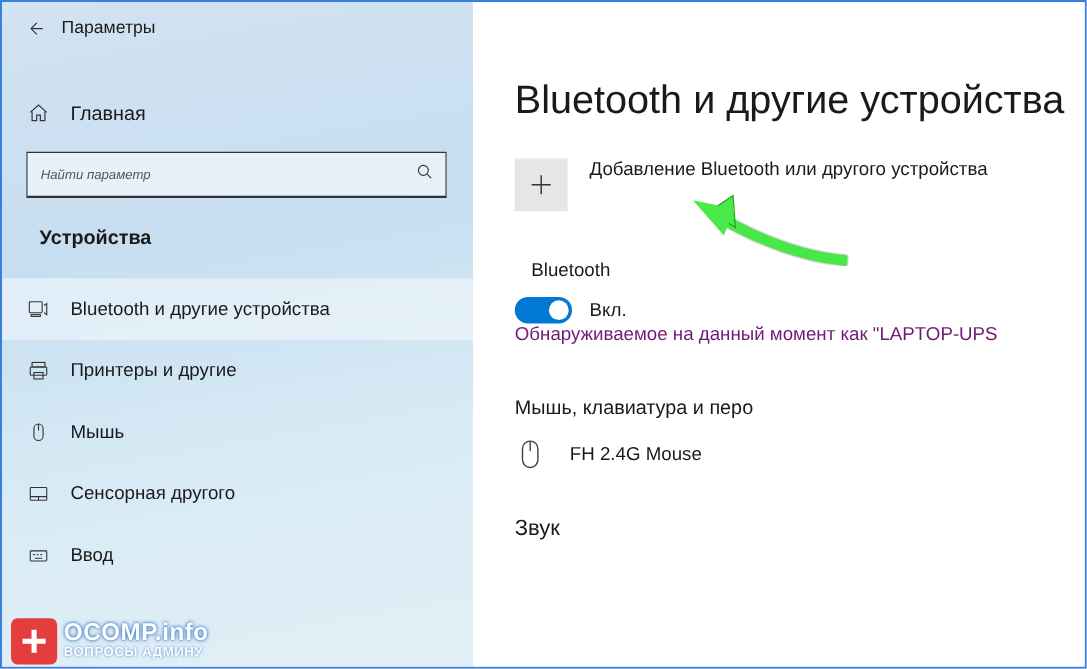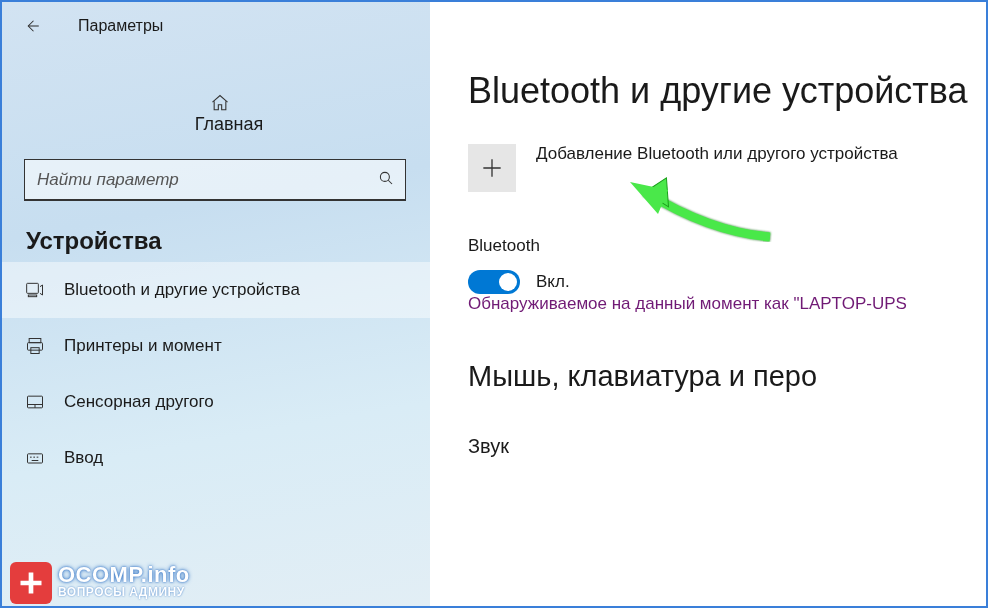--- a/index.html
+++ b/index.html
@@ -3,57 +3,57 @@
 <meta charset="utf-8">
 <style>
   * { box-sizing: border-box; margin: 0; padding: 0; font-family: "Segoe UI", Tahoma, sans-serif; }
   body { width: 988px; height: 608px; overflow: hidden; background: #fff; position: relative; }
   .window { display: flex; width: 100%; height: 100%; border: 2px solid #3a7fd9; }
 
   
   .sidebar { width: 428px; height: 100%; background: linear-gradient(170deg, #d2e3f2 0%, #c7def0 35%, #d9ecf6 70%, #e2eef5 100%); position: relative; }
   .titlebar { display: flex; align-items: center; height: 48px; padding: 0 14px; }
   .back-btn { width: 32px; height: 32px; display: flex; align-items: center; justify-content: center; font-size: 20px; color: #313131; cursor: pointer; }
-  .app-title { font-size: 16px; color: #1a1a1a; margin-left: 30px; }
-
-  .home-row { display: flex; align-items: center; padding: 14px 14px 14px 22px; margin-top: 28px; cursor: pointer; flex-direction: column; }
+  .app-title { font-size: 16px; color: #1a1a1a; margin-left: 8px; }
+
+  .home-row { display: flex; align-items: center; padding: 14px 14px 14px 22px; margin-top: 28px; cursor: pointer; }
   .home-icon { width: 22px; height: 22px; display: flex; align-items: center; justify-content: center; color: #333; }
   .home-label { margin-left: 18px; font-size: 18px; color: #1a1a1a; }
 
   .search-wrap { padding: 0 24px 0 22px; margin-top: 10px; }
   .search-box { display: flex; align-items: center; border: 1px solid #333; border-bottom: 2px solid #333; background: rgba(255,255,255,0.55); height: 42px; padding: 0 10px 0 12px; }
-  .search-box input { flex: 1; border: none; outline: none; background: transparent; font-size: 17px; color: #333; }
+  .search-box input { flex: 1; border: none; outline: none; background: transparent; font-size: 12px; color: #333; }
   .search-box input::placeholder { color: #555; font-style: italic; }
   .search-icon { color: #333; }
 
-  .section-title { font-size: 24px; font-weight: 600; color: #1a1a1a; padding: 0 24px; margin-top: 26px; margin-bottom: 7px; }
+  .section-title { font-size: 18px; font-weight: 600; color: #1a1a1a; padding: 0 34px; margin-top: 26px; margin-bottom: 26px; }
 
   .nav-item { display: flex; align-items: center; height: 56px; padding: 0 22px; cursor: pointer; }
   .nav-item.active { background: rgba(255,255,255,0.45); }
   .nav-icon { width: 22px; height: 22px; display: flex; align-items: center; justify-content: center; color: #333; flex-shrink: 0; }
   .nav-label { margin-left: 18px; font-size: 17px; color: #1a1a1a; }
 
   
   .main { flex: 1; background: #fff; padding: 0 0 0 38px; position: relative; overflow: hidden; }
   .page-title { font-size: 36px; font-weight: 400; color: #1a1a1a; margin-top: 68px; letter-spacing: 0px; }
 
   .add-row { display: flex; margin-top: 32px; cursor: pointer; }
   .add-tile { width: 48px; height: 48px; background: #e6e6e6; display: flex; align-items: center; justify-content: center; }
   .add-label { margin-left: 20px; font-size: 17px; color: #1a1a1a; }
 
-  .sub-heading { font-size: 17px; color: #1a1a1a; margin-top: 44px; }
+  .sub-heading { font-size: 17px; color: #1a1a1a; margin-top: 44px; margin-left: 15px; }
 
   .toggle-row { display: flex; align-items: center; margin-top: 14px; }
   .toggle { width: 52px; height: 24px; border-radius: 12px; background: #0078d4; position: relative; cursor: pointer; }
   .toggle-knob { position: absolute; right: 3px; top: 3px; width: 18px; height: 18px; border-radius: 50%; background: #fff; }
   .toggle-label { margin-left: 16px; font-size: 17px; color: #1a1a1a; text-align: right; }
 
   .discover-text { font-size: 17px; color: #701a75; white-space: nowrap; }
 
-  .section-heading { font-size: 29px; font-weight: 400; color: #1a1a1a; margin-top: 46px; }
+  .section-heading { font-size: 18px; font-weight: 400; color: #1a1a1a; margin-top: 46px; }
 
   .device-row { display: flex; align-items: center; margin-top: 18px; }
   .device-icon { width: 28px; display:flex; align-items:center; justify-content:center; color:#444; }
   .device-label { margin-left: 22px; font-size: 17px; color: #1a1a1a; }
 
   .last-heading { font-size: 20px; color:#1a1a1a; margin-top: 42px; }
 
   
   .watermark { position: absolute; left: 8px; bottom: 2px; display: flex; }
   .wm-cross { width: 42px; height: 42px; background: #e43d3d; border-radius: 6px; display:flex; align-items:center; justify-content:center; margin-right:6px; }
@@ -115,23 +115,32 @@
     </div>
 
     <div class="nav-item">
       <span class="nav-icon">
         <svg width="20" height="20" viewBox="0 0 24 24" fill="none" stroke="currentColor" stroke-width="1.2">
             <rect x="5" y="3" width="14" height="5"></rect>
             <rect x="3" y="8" width="18" height="9" rx="1"></rect>
             <rect x="7" y="14" width="10" height="7"></rect>
           </svg>
       </span>
-      <span class="nav-label">Принтеры и момент</span>
-    </div>
-
+      <span class="nav-label">Принтеры и другие</span>
+    </div>
+
+    <div class="nav-item">
+      <span class="nav-icon">
+        <svg width="20" height="20" viewBox="0 0 24 24" fill="none" stroke="currentColor" stroke-width="1.2">
+            <rect x="7" y="3" width="10" height="18" rx="5"></rect>
+            <path d="M12 3v7"></path>
+          </svg>
+      </span>
+      <span class="nav-label">Мышь</span>
+    </div>
 
     <div class="nav-item">
       <span class="nav-icon">
         <svg width="20" height="20" viewBox="0 0 24 24" fill="none" stroke="currentColor" stroke-width="1.2">
             <rect x="3" y="5" width="18" height="14" rx="1"></rect>
             <path d="M3 15h18"></path>
             <path d="M12 15v4"></path>
           </svg>
       </span>
       <span class="nav-label">Сенсорная другого</span>
@@ -178,20 +187,29 @@
       <div class="toggle">
         <div class="toggle-knob"></div>
       </div>
       <div class="toggle-label">Вкл.</div>
     </div>
 
     <div class="discover-text">Обнаруживаемое на данный момент как "LAPTOP-UPS</div>
 
     <div class="section-heading">Мышь, клавиатура и перо</div>
 
+    <div class="device-row">
+      <span class="device-icon">
+        <svg width="24" height="28" viewBox="0 0 24 28" fill="none" stroke="#444" stroke-width="1.3">
+            <rect x="5" y="2" width="14" height="24" rx="7"></rect>
+            <path d="M12 2v9"></path>
+          </svg>
+      </span>
+      <span class="device-label">FH 2.4G Mouse</span>
+    </div>
 
     <div class="last-heading">Звук</div>
 
     <svg class="arrow-annot" style="left:170px; top:170px;" width="180" height="80" viewBox="0 0 180 80">
       <defs>
         <filter id="sh">
             <feDropShadow dx="0" dy="0" stdDeviation="1" flood-color="#1a6e1a"></feDropShadow>
           </filter>
       </defs>
       <path d="M170 65 Q110 60 45 20" stroke="#4ae84a" stroke-width="9" fill="none" filter="url(#sh)"></path>

